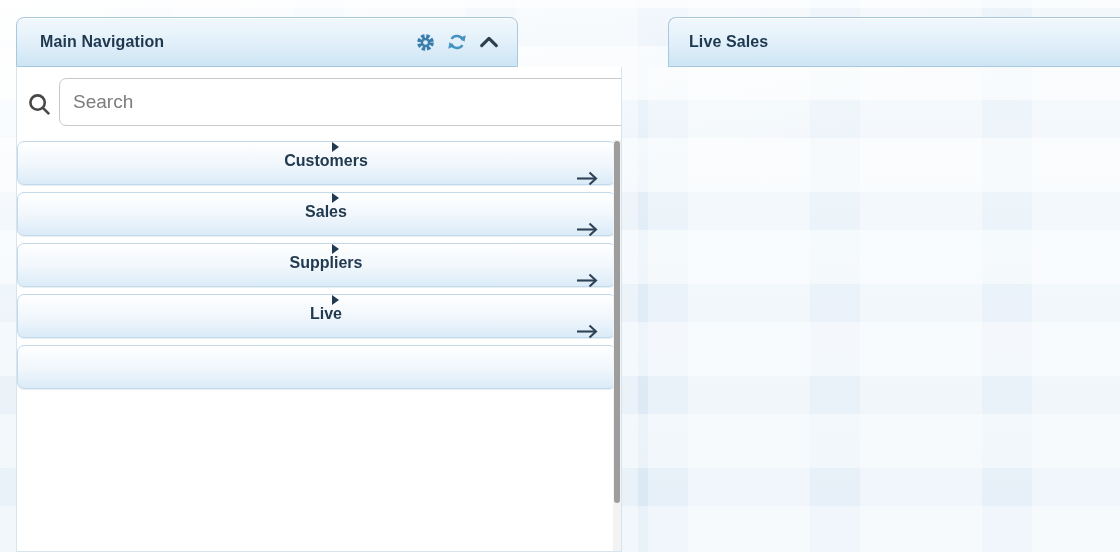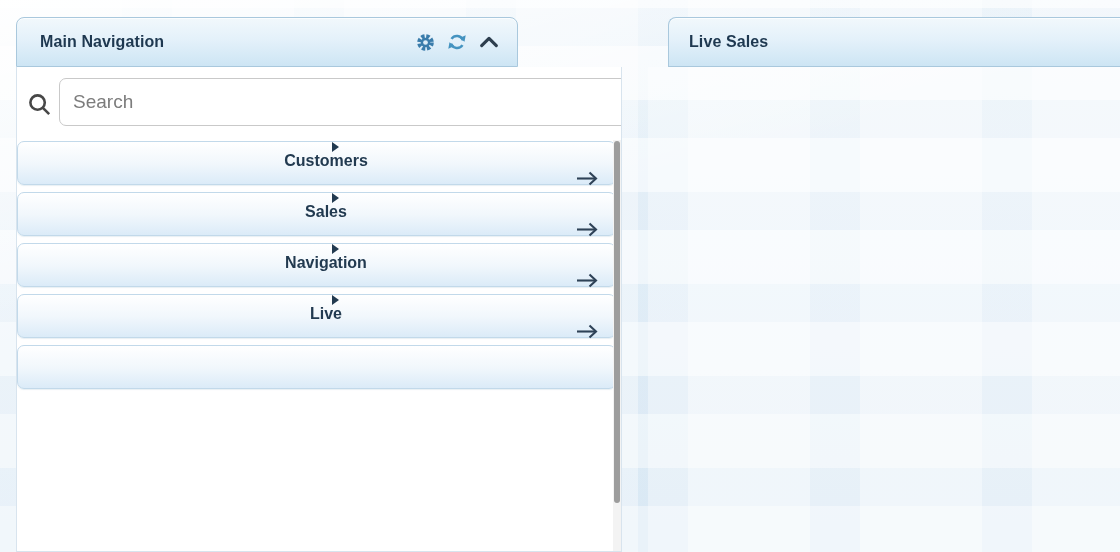--- a/index.html
+++ b/index.html
@@ -127,21 +127,21 @@
     <span class="goto">
       <svg width="25" height="17" viewBox="0 0 25 17" fill="none" stroke="#2e4257" stroke-width="2.1">
         <line x1="2" y1="8.5" x2="21" y2="8.5"></line>
         <path d="M14.5 2.5 L21 8.5 L14.5 14.5"></path>
       </svg>
     </span>
   </div>
 
   <div class="nav-item">
     <span class="caret"></span>
-    <span class="label">Navigation</span>
+    <span class="label">Suppliers</span>
     <span class="goto">
       <svg width="25" height="17" viewBox="0 0 25 17" fill="none" stroke="#2e4257" stroke-width="2.1">
         <line x1="2" y1="8.5" x2="21" y2="8.5"></line>
         <path d="M14.5 2.5 L21 8.5 L14.5 14.5"></path>
       </svg>
     </span>
   </div>
 
 
 

